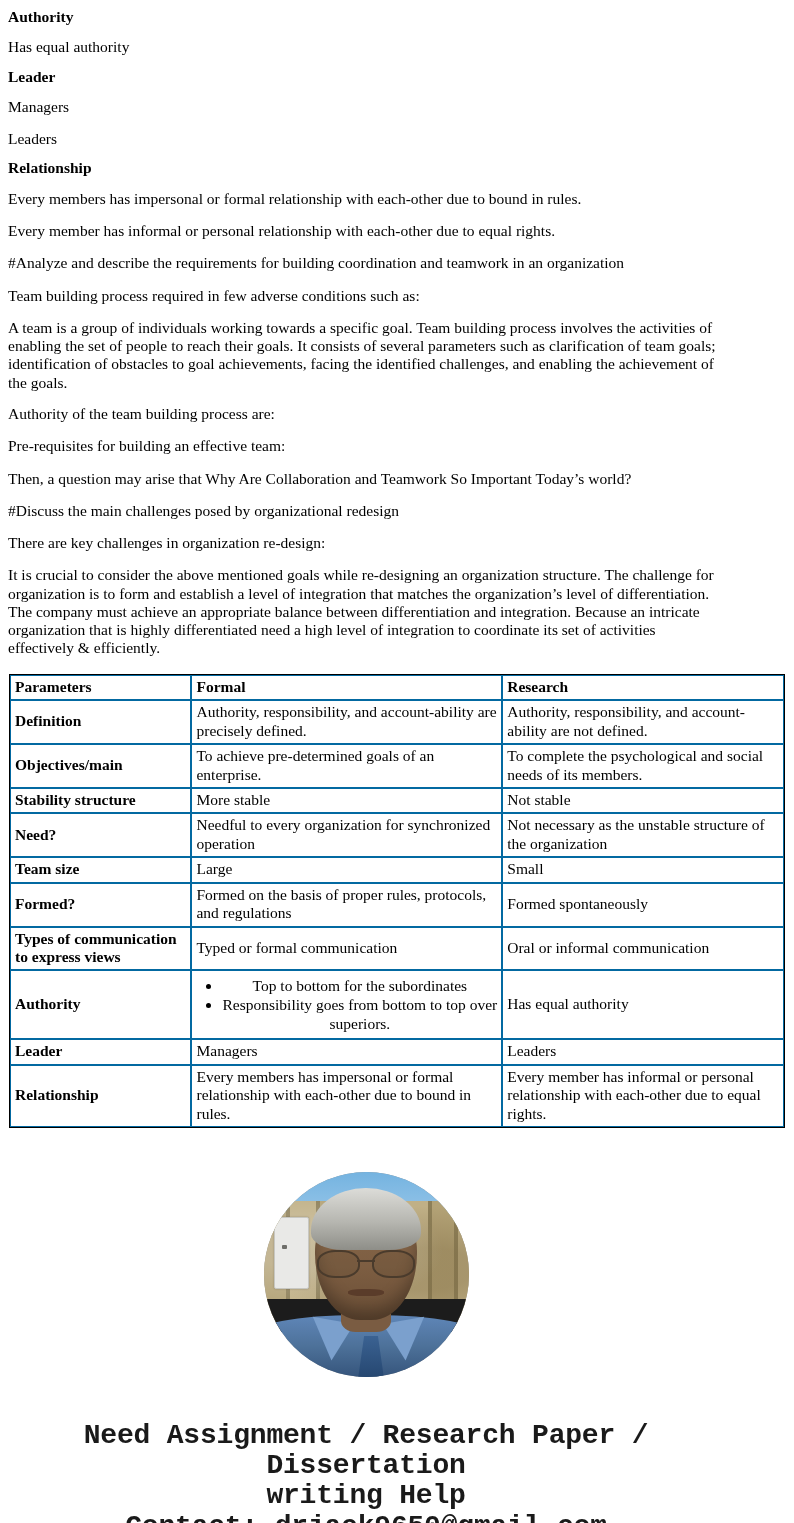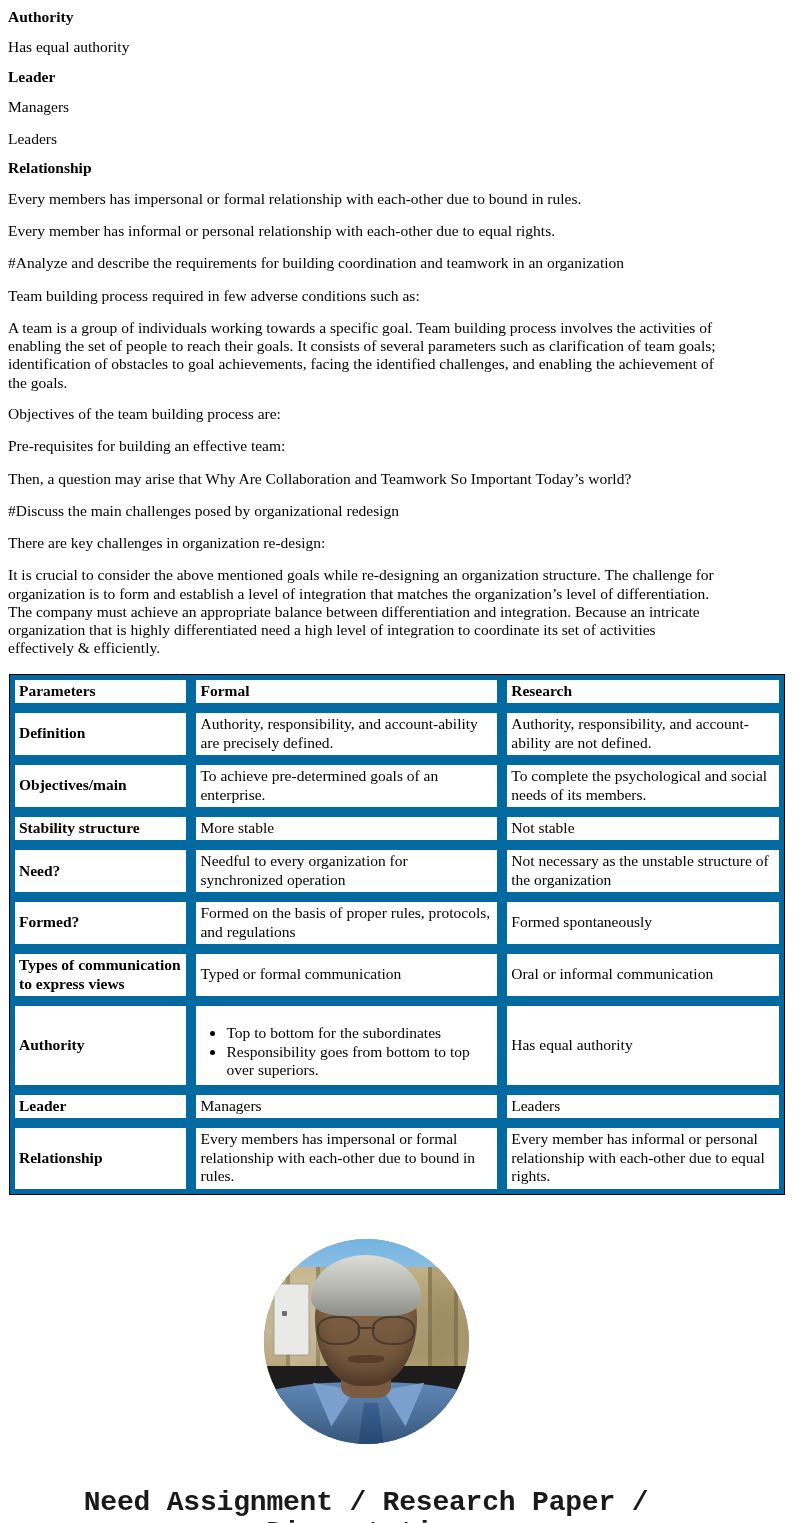--- a/index.html
+++ b/index.html
@@ -46,40 +46,41 @@
   .cmp-table-wrap { padding: 10px 1px 0 1px; }
   table.cmp-table {
     border-collapse: separate;
     border-spacing: 0;
     width: 776px;
     border: 1px solid #000;
     table-layout: fixed;
     background: #fff;
   }
   table.cmp-table td {
-    border: 5px solid #0369a1;
+    border: 1px solid #0369a1;
     padding: 2px 4px 3px 4px;
     font-size: 15.5px;
     line-height: 1.19;
     vertical-align: middle;
     word-wrap: break-word;
   }
   table.cmp-table td.param {
     font-weight: bold;
   }
   .col-param { width: 181px; }
   .col-formal { width: 310px; }
   .col-informal { width: 281px; }
 
   td.cell-top { vertical-align: top; }
 
   ul.cell-list {
-    margin: 16px 0 2px 0;
+    margin: 4px 0 2px 0;
     padding-left: 26px;
     list-style-type: disc;
+    text-align: center;
   }
   ul.cell-list li {
     font-size: 15.5px;
     line-height: 1.2;
     padding: 0;
     margin: 0;
   }
 
   
   .avatar-block {
@@ -229,21 +230,21 @@
     <div class="doc-para">Has equal authority</div>
     <div class="doc-heading">Leader</div>
     <div class="doc-para">Managers</div>
     <div class="doc-para">Leaders</div>
     <div class="doc-heading">Relationship</div>
     <div class="doc-para">Every members has impersonal or formal relationship with each-other due to bound in rules.</div>
     <div class="doc-para">Every member has informal or personal relationship with each-other due to equal rights.</div>
     <div class="doc-para">#Analyze and describe the requirements for building coordination and teamwork in an organization</div>
     <div class="doc-para">Team building process required in few adverse conditions such as:</div>
     <div class="doc-para block">A team is a group of individuals working towards a specific goal. Team building process involves the activities of enabling the set of people to reach their goals. It consists of several parameters such as clarification of team goals; identification of obstacles to goal achievements, facing the identified challenges, and enabling the achievement of the goals.</div>
-    <div class="doc-para">Objectives of the team building process are:</div>
+    <div class="doc-para">Authority of the team building process are:</div>
     <div class="doc-para">Pre-requisites for building an effective team:</div>
     <div class="doc-para">Then, a question may arise that Why Are Collaboration and Teamwork So Important Today’s world?</div>
     <div class="doc-para">#Discuss the main challenges posed by organizational redesign</div>
     <div class="doc-para">There are key challenges in organization re-design:</div>
     <div class="doc-para block">It is crucial to consider the above mentioned goals while re-designing an organization structure. The challenge for organization is to form and establish a level of integration that matches the organization’s level of differentiation. The company must achieve an appropriate balance between differentiation and integration. Because an intricate organization that is highly differentiated need a high level of integration to coordinate its set of activities effectively &amp; efficiently.</div>
   </div>
 
   <div class="cmp-table-wrap">
     <table class="cmp-table">
       <colgroup>
@@ -275,20 +276,25 @@
           <td>More stable</td>
           <td>Not stable</td>
         </tr>
 
         <tr>
           <td class="param">Need?</td>
           <td>Needful to every organization for synchronized operation</td>
           <td>Not necessary as the unstable structure of the organization</td>
         </tr>
 
+        <tr>
+          <td class="param">Team size</td>
+          <td>Large</td>
+          <td>Small</td>
+        </tr>
 
         <tr>
           <td class="param">Formed?</td>
           <td>Formed on the basis of proper rules, protocols, and regulations</td>
           <td>Formed spontaneously</td>
         </tr>
 
         <tr>
           <td class="param">Types of communication to express views</td>
           <td>Typed or formal communication</td>

